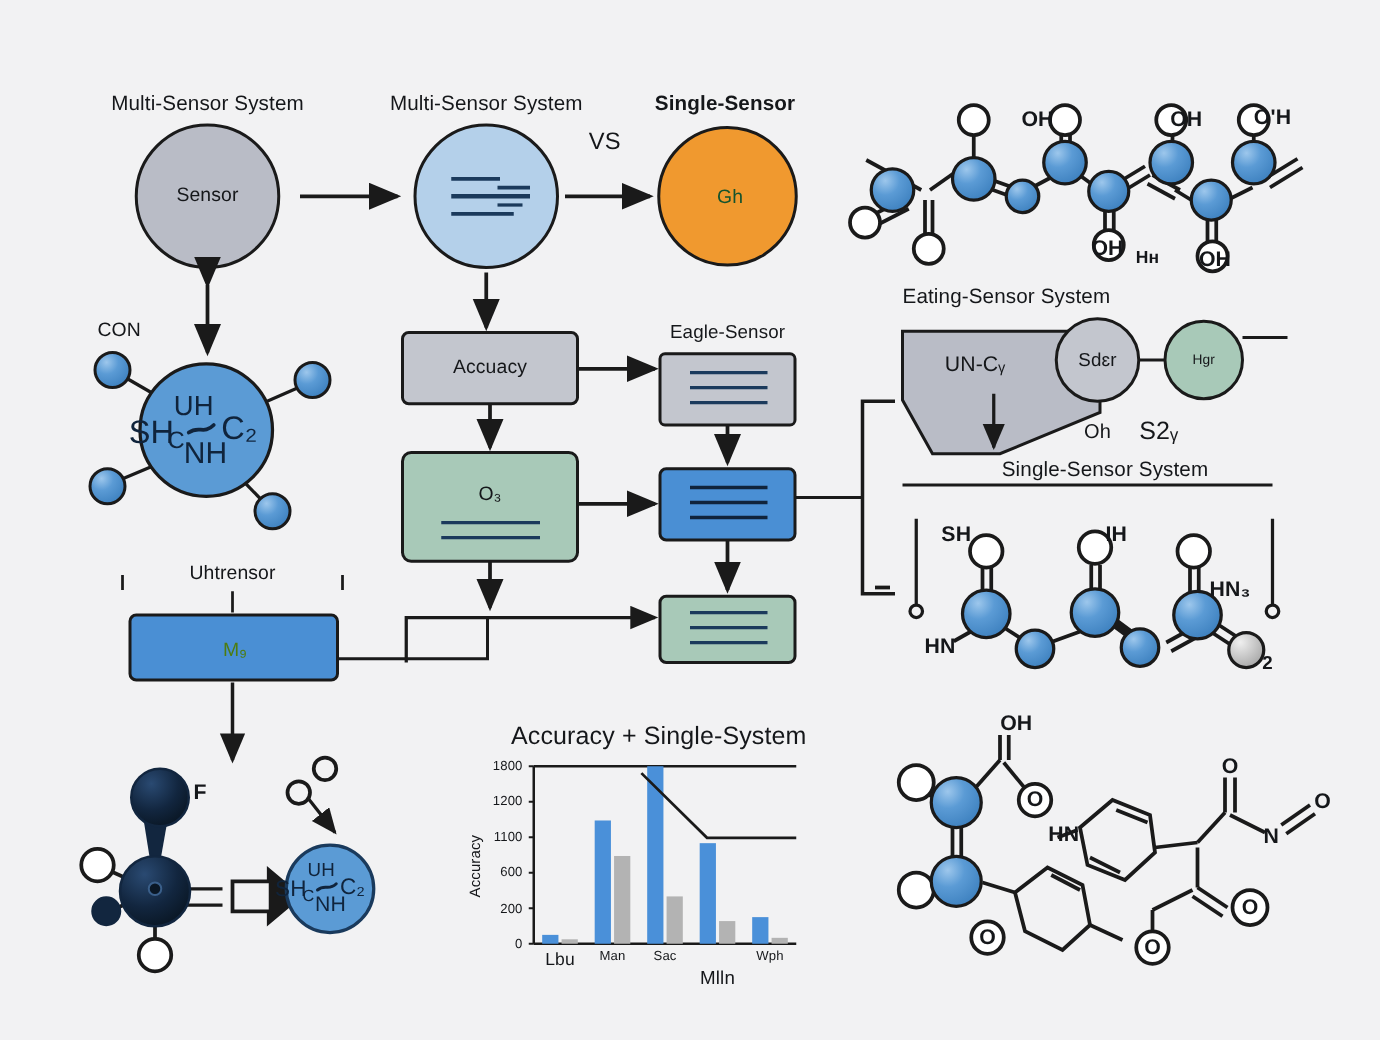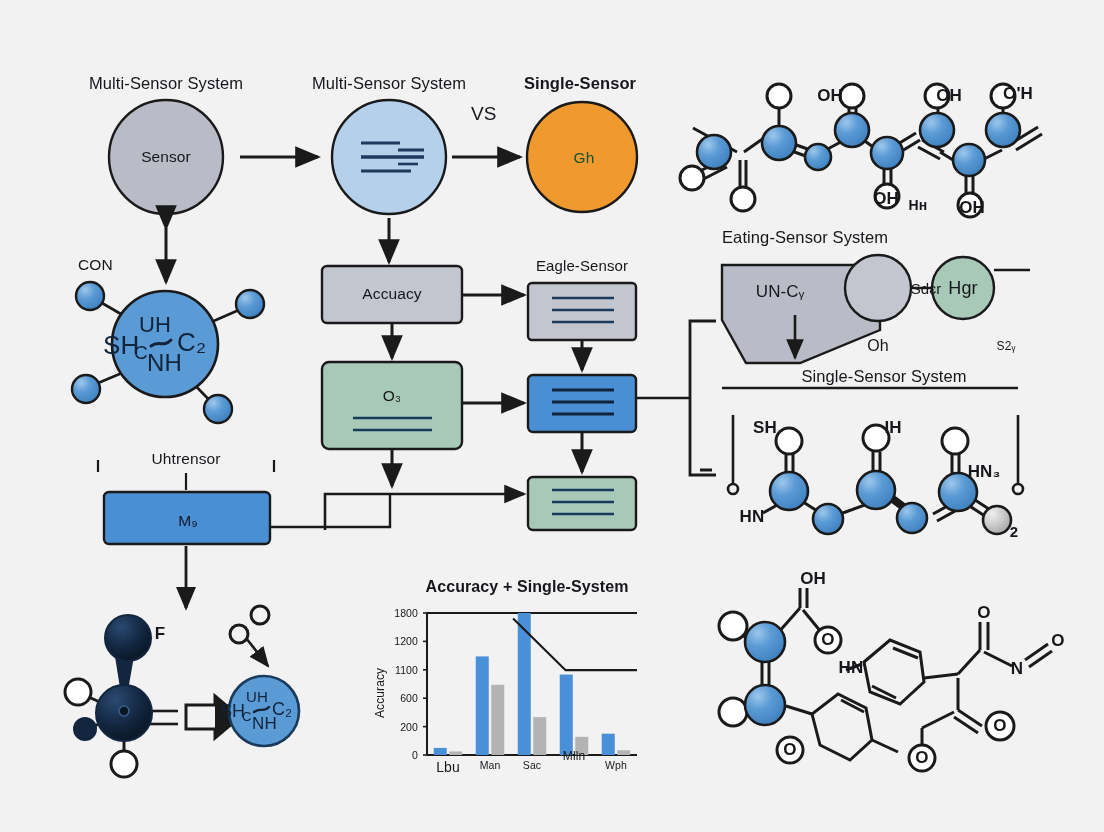--- a/index.html
+++ b/index.html
@@ -15,21 +15,21 @@
   svg.layer{position:absolute;left:0;top:0;width:1104px;height:832px;overflow:visible;}
   .lbl{
     position:absolute;
     font-family:"Liberation Sans", sans-serif;
     color:#15171a;
     white-space:nowrap;
     letter-spacing:.1px;
   }
   .title-lbl{font-size:16.5px;}
   .node-text{font-size:15.5px;}
-  .chart-title{font-size:16px;font-weight:bold;}
+  .chart-title{font-size:20px;}
   .axis-name{font-size:12px;}
   .mol-lbl{font-size:17px;font-weight:bold;}
   .center{transform:translate(-50%,-50%);}
   .cx{transform:translateX(-50%);}
 </style>
 </head>
 <body>
 
 <div id="stage">
 
@@ -347,29 +347,29 @@
   <div class="lbl title-lbl cx" style="left:580px;top:74px;font-weight:bold;">Single-Sensor</div>
   <div class="lbl title-lbl" style="left:471px;top:103px;font-size:19px;">VS</div>
   <div class="lbl title-lbl cx" style="left:582px;top:257px;font-size:15px;">Eagle-Sensor</div>
   <div class="lbl title-lbl" style="left:78px;top:256px;font-size:15.5px;">CON</div>
   <div class="lbl title-lbl cx" style="left:186px;top:450px;font-size:15.5px;">Uhtrensor</div>
 
   <div class="lbl node-text center" style="left:166px;top:157px;text-align:right;">Sensor</div>
   <div class="lbl node-text center" style="left:584px;top:158px;color:#14532d;">Gh</div>
   <div class="lbl node-text center" style="left:392px;top:294px;">Accuacy</div>
   <div class="lbl node-text center" style="left:392px;top:396px;">O₃</div>
-  <div class="lbl node-text center" style="left:188px;top:521px;color:#0f172a;">M₉</div>
+  <div class="lbl node-text center" style="left:188px;top:521px;color:#4d7c0f;">M₉</div>
 
   <div class="lbl title-lbl" style="left:722px;top:228px;">Eating-Sensor System</div>
   <div class="lbl title-lbl cx" style="left:884px;top:367px;">Single-Sensor System</div>
   <div class="lbl node-text center" style="left:780px;top:292px;font-size:17px;">UN-Cᵧ</div>
-  <div class="lbl node-text center" style="left:878px;top:288px;font-size:15px;margin-left:48px;">Sdɛr</div>
-  <div class="lbl node-text center" style="left:963px;top:288px;font-size:18px;">Hgr</div>
+  <div class="lbl node-text center" style="left:878px;top:288px;font-size:15px;">Sdɛr</div>
+  <div class="lbl node-text center" style="left:963px;top:288px;font-size:11px;">Hgr</div>
   <div class="lbl node-text center" style="left:878px;top:346px;font-size:16px;">Oh</div>
-  <div class="lbl node-text center" style="left:1006px;top:346px;font-size:12px;">S2ᵧ</div>
+  <div class="lbl node-text center" style="left:927px;top:346px;font-size:20px;">S2ᵧ</div>
 
   <div class="lbl mol-lbl center" style="left:830px;top:96px;">OH</div>
   <div class="lbl mol-lbl center" style="left:886px;top:199px;">OH</div>
   <div class="lbl mol-lbl center" style="left:918px;top:205px;font-size:14px;">Hʜ</div>
   <div class="lbl mol-lbl center" style="left:949px;top:96px;">OH</div>
   <div class="lbl mol-lbl center" style="left:1018px;top:94px;">O'H</div>
   <div class="lbl mol-lbl center" style="left:972px;top:208px;">OH</div>
 
   <div class="lbl mol-lbl center" style="left:765px;top:428px;">SH</div>
   <div class="lbl mol-lbl center" style="left:893px;top:428px;">IH</div>
@@ -421,17 +421,17 @@
       <div class="lbl" style="left: 418px; top: 720.6px; font-size: 10.5px; transform: translateX(-100%);">200</div>
       <div class="lbl" style="left: 418px; top: 692.2px; font-size: 10.5px; transform: translateX(-100%);">600</div>
       <div class="lbl" style="left: 418px; top: 663.8px; font-size: 10.5px; transform: translateX(-100%);">1100</div>
       <div class="lbl" style="left: 418px; top: 635.4px; font-size: 10.5px; transform: translateX(-100%);">1200</div>
       <div class="lbl" style="left: 418px; top: 607px; font-size: 10.5px; transform: translateX(-100%);">1800</div>
     </div>
   <div id="chart-xtick-labels">
       <div class="lbl cx" style="left: 448px; top: 759px; font-size: 14px;">Lbu</div>
       <div class="lbl cx" style="left: 490px; top: 759px; font-size: 10.5px;">Man</div>
       <div class="lbl cx" style="left: 532px; top: 759px; font-size: 10.5px;">Sac</div>
-      <div class="lbl cx" style="left: 574px; top: 749px; font-size: 12px;">Mlln</div>
+      <div class="lbl cx" style="left: 574px; top: 774px; font-size: 15px;">Mlln</div>
       <div class="lbl cx" style="left: 616px; top: 759px; font-size: 10.5px;">Wph</div>
     </div>
 
 </div>
 
 </body></html>

